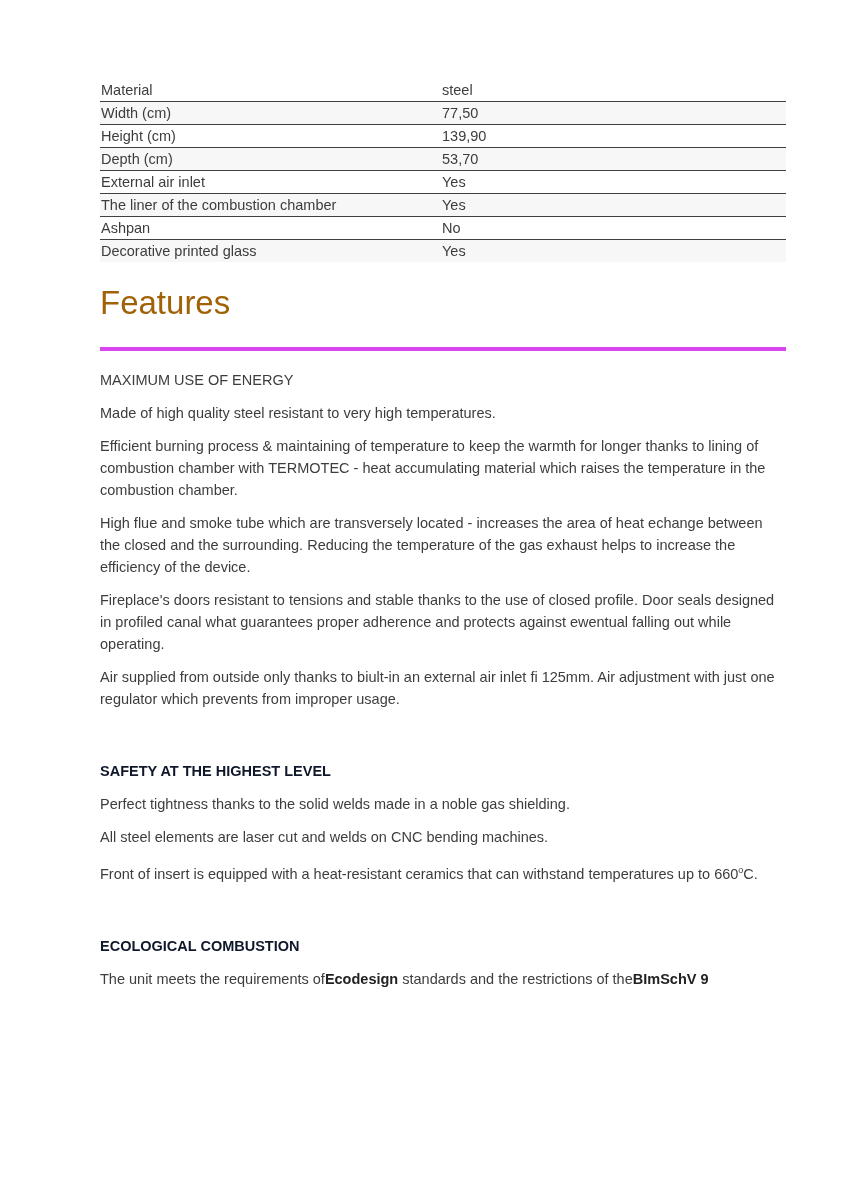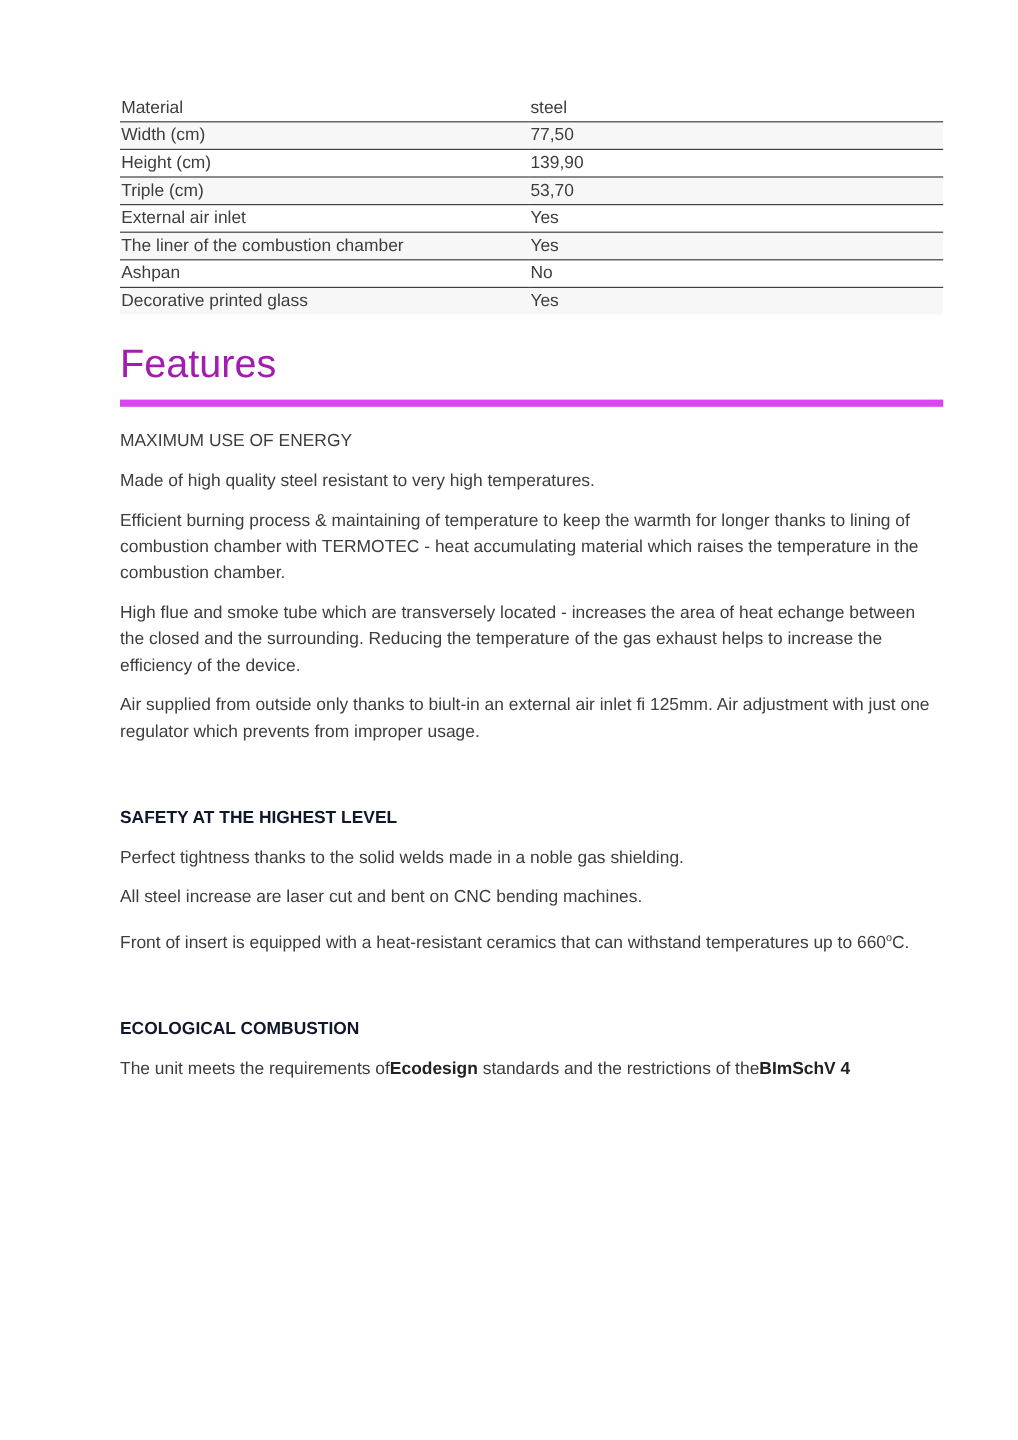--- a/index.html
+++ b/index.html
@@ -8,22 +8,22 @@
     font-family: "Liberation Sans", sans-serif;
     color: #3a3a3a;
   }
   .page { position: absolute; left: 80px; top: 79px; width: 686px; margin-left: 20px; }
   table.specs { width: 686px; border-collapse: collapse; font-size: 14.5px; }
   table.specs td { height: 22px; padding: 0 0 0 1px; line-height: 22px; color: #3d3d3d; }
   table.specs tr + tr td { border-top: 1px solid #404040; }
   table.specs tr:nth-child(even) td { background: #f7f7f7; }
   table.specs td.val { text-align: left; width: 344px; }
   h1.features {
-    margin: 21px 0 0 0; font-weight: normal; font-size: 33px; color: #a21caf;
-    line-height: 40px; padding-bottom: 10px; border-bottom: 6px solid #d946ef;
+    margin: 21px 0 0 0; font-weight: normal; font-size: 33px; color: #a16207;
+    line-height: 40px; padding-bottom: 24px; border-bottom: 4px solid #d946ef;
   }
   .para { font-size: 14.5px; line-height: 22px; margin: 0 0 11px 0; color: #3d3d3d; }
   .first { margin-top: 18px; }
   .subhead { font-size: 14.5px; font-weight: bold; color: #0f172a; margin: 0 0 11px 0; line-height: 22px; }
   .gap { height: 39px; }
   b.strong { color: #222; }
   sup { font-size: 9px; vertical-align: 6px; }
 </style>
 </head>
 <body>
@@ -37,21 +37,21 @@
         </tr>
       <tr>
           <td>Width (cm)</td>
           <td class="val">77,50</td>
         </tr>
       <tr>
           <td>Height (cm)</td>
           <td class="val">139,90</td>
         </tr>
       <tr>
-          <td>Triple (cm)</td>
+          <td>Depth (cm)</td>
           <td class="val">53,70</td>
         </tr>
       <tr>
           <td>External air inlet</td>
           <td class="val">Yes</td>
         </tr>
       <tr>
           <td>The liner of the combustion chamber</td>
           <td class="val">Yes</td>
         </tr>
@@ -66,31 +66,32 @@
     </tbody>
   </table>
 
   <h1 class="features">Features</h1>
 
   <section>
     <p class="para first">MAXIMUM USE OF ENERGY</p>
     <p class="para">Made of high quality steel resistant to very high temperatures.</p>
     <p class="para">Efficient burning process &amp; maintaining of temperature to keep the warmth for longer thanks to lining of combustion chamber with TERMOTEC - heat accumulating material which raises the temperature in the combustion chamber.</p>
     <p class="para">High flue and smoke tube which are transversely located - increases the area of heat echange between the closed and the surrounding. Reducing the temperature of the gas exhaust helps to increase the efficiency of the device.</p>
+    <p class="para">Fireplace's doors resistant to tensions and stable thanks to the use of closed profile. Door seals designed in profiled canal what guarantees proper adherence and protects against ewentual falling out while operating.</p>
     <p class="para">Air supplied from outside only thanks to biult-in an external air inlet fi 125mm. Air adjustment with just one regulator which prevents from improper usage.</p>
   </section>
 
   <div class="gap"></div>
 
   <section>
     <p class="subhead">SAFETY AT THE HIGHEST LEVEL</p>
     <p class="para">Perfect tightness thanks to the solid welds made in a noble gas shielding.</p>
-    <p class="para">All steel increase are laser cut and bent on CNC bending machines.</p>
+    <p class="para">All steel elements are laser cut and welds on CNC bending machines.</p>
     <p class="para"><span>Front of insert is equipped with a heat-resistant ceramics that can withstand temperatures up to 660</span><sup>o</sup><span>C.</span></p>
   </section>
 
   <div class="gap"></div>
 
   <section>
     <p class="subhead">ECOLOGICAL COMBUSTION</p>
-    <p class="para"><span>The unit meets the requirements of</span><b class="strong">Ecodesign</b><span> standards and the restrictions of the</span><b class="strong">BImSchV 4</b></p>
+    <p class="para"><span>The unit meets the requirements of</span><b class="strong">Ecodesign</b><span> standards and the restrictions of the</span><b class="strong">BImSchV 9</b></p>
   </section>
 </div>
 
 </body></html>

